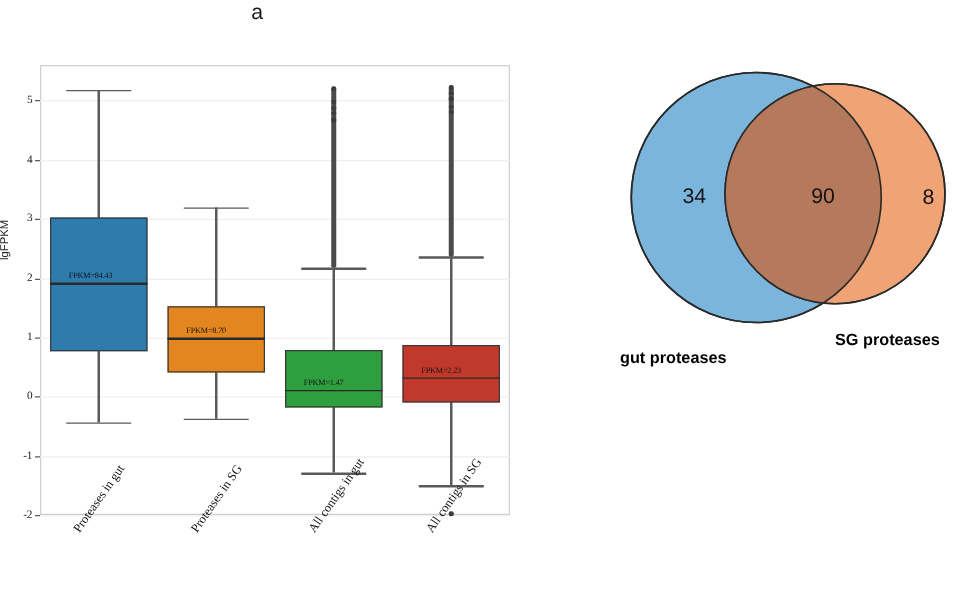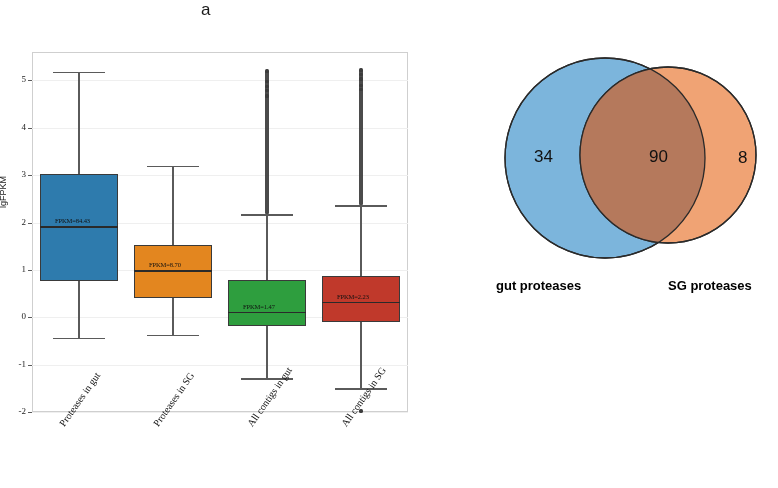--- a/index.html
+++ b/index.html
@@ -141,20 +141,20 @@
     </defs>
     <circle cx="105" cy="113" r="100" fill="#7CB5DC" stroke="#2a2a2a" stroke-width="1.3"></circle>
     <circle cx="168" cy="110" r="88" fill="#F0A070" fill-opacity="0.97" stroke="#2a2a2a" stroke-width="1.3"></circle>
     <g clip-path="url(#clip-left)">
       <circle cx="168" cy="110" r="88" fill="#B5795C"></circle>
     </g>
     <circle cx="105" cy="113" r="100" fill="none" stroke="#2a2a2a" stroke-width="1.3"></circle>
     <circle cx="168" cy="110" r="88" fill="none" stroke="#2a2a2a" stroke-width="1.3"></circle>
   </svg>
 
-  <div class="venn-count" style="left:104px;top:147px;">34</div>
+  <div class="venn-count" style="left:116px;top:147px;">34</div>
   <div class="venn-count" style="left:219px;top:147px;">90</div>
   <div class="venn-count" style="left:308px;top:148px;">8</div>
 
   <div class="venn-set-label" style="left:66px;top:278px;">gut proteases</div>
-  <div class="venn-set-label" style="left:238px;top:278px;">SG proteases</div>
+  <div class="venn-set-label" style="left:238px;top:264px;">SG proteases</div>
 
 </div>
 
 </body></html>

